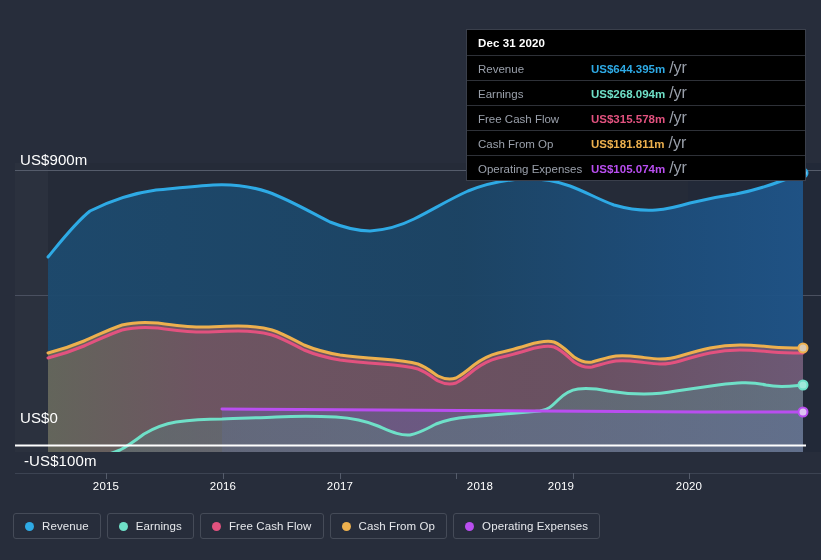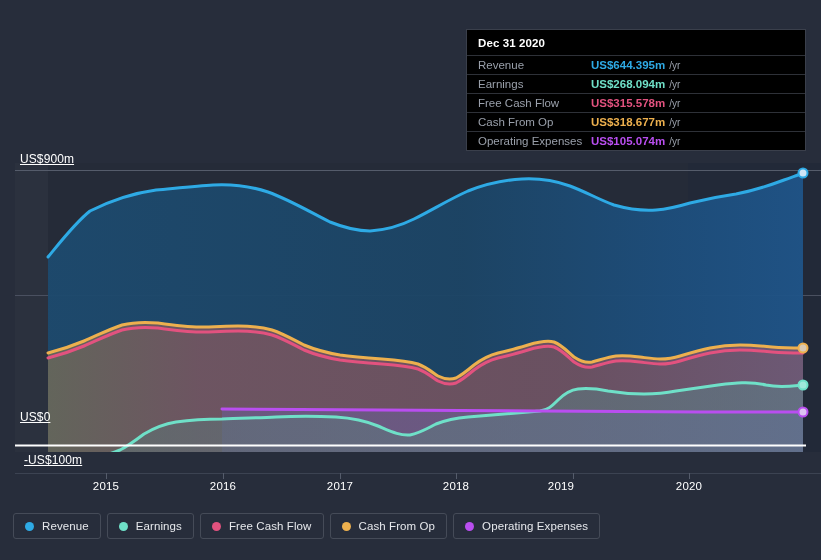--- a/index.html
+++ b/index.html
@@ -28,25 +28,24 @@
     top: 0;
     width: 821px;
     height: 505px;
     display: block;
   }
 
   
   .axis-label {
     position: absolute;
     color: #ffffff;
-    font-size: 12px;
+    font-size: 15px;
     line-height: 13px;
     white-space: nowrap;
     letter-spacing: 0.1px;
-    text-decoration: underline;
   }
   #y-label-top  { left: 20px; top: 153px; }
   #y-label-zero { left: 20px; top: 411px; }
   #y-label-neg  { left: 24px; top: 454px; }
 
   .x-tick {
     position: absolute;
     top: 480px;
     color: #ffffff;
     font-size: 11.5px;
@@ -91,21 +90,21 @@
     flex: 0 0 113px;
     white-space: nowrap;
   }
   .tt-val {
     font-size: 11.5px;
     font-weight: bold;
     white-space: nowrap;
   }
   .tt-unit {
     color: #9aa0ab;
-    font-size: 10px;
+    font-size: 16px;
     margin-left: 4px;
     white-space: nowrap;
   }
   .tt-spacer { flex: 0 0 113px; }
 
   
   #legend {
     position: absolute;
     left: 13px;
     top: 513px;
@@ -287,21 +286,21 @@
     <circle cx="803" cy="412" r="4.5" fill="#ddc4f2" stroke="#b94ef0" stroke-width="2"></circle>
   </svg>
 
   <div class="axis-label" id="y-label-top">US$900m</div>
   <div class="axis-label" id="y-label-zero">US$0</div>
   <div class="axis-label" id="y-label-neg">-US$100m</div>
 
   <div class="x-tick" style="left:106px">2015</div>
   <div class="x-tick" style="left:223px">2016</div>
   <div class="x-tick" style="left:340px">2017</div>
-  <div class="x-tick" style="left:456px">2018</div>
+  <div class="x-tick" style="left:480px">2018</div>
   <div class="x-tick" style="left:561px">2019</div>
   <div class="x-tick" style="left:689px">2020</div>
 
   <div id="tooltip">
     <div id="tooltip-date">Dec 31 2020</div>
 
     <div class="tt-row">
       <span class="tt-name">Revenue</span>
       <span class="tt-val" style="color:#2eaae5">US$644.395m</span>
       <span class="tt-unit">/yr</span>
@@ -315,21 +314,21 @@
 
 
     <div class="tt-row">
       <span class="tt-name">Free Cash Flow</span>
       <span class="tt-val" style="color:#e2527f">US$315.578m</span>
       <span class="tt-unit">/yr</span>
     </div>
 
     <div class="tt-row">
       <span class="tt-name">Cash From Op</span>
-      <span class="tt-val" style="color:#edb04e">US$318.677m</span>
+      <span class="tt-val" style="color:#edb04e">US$181.811m</span>
       <span class="tt-unit">/yr</span>
     </div>
 
     <div class="tt-row">
       <span class="tt-name">Operating Expenses</span>
       <span class="tt-val" style="color:#b94ef0">US$105.074m</span>
       <span class="tt-unit">/yr</span>
     </div>
   </div>
 

